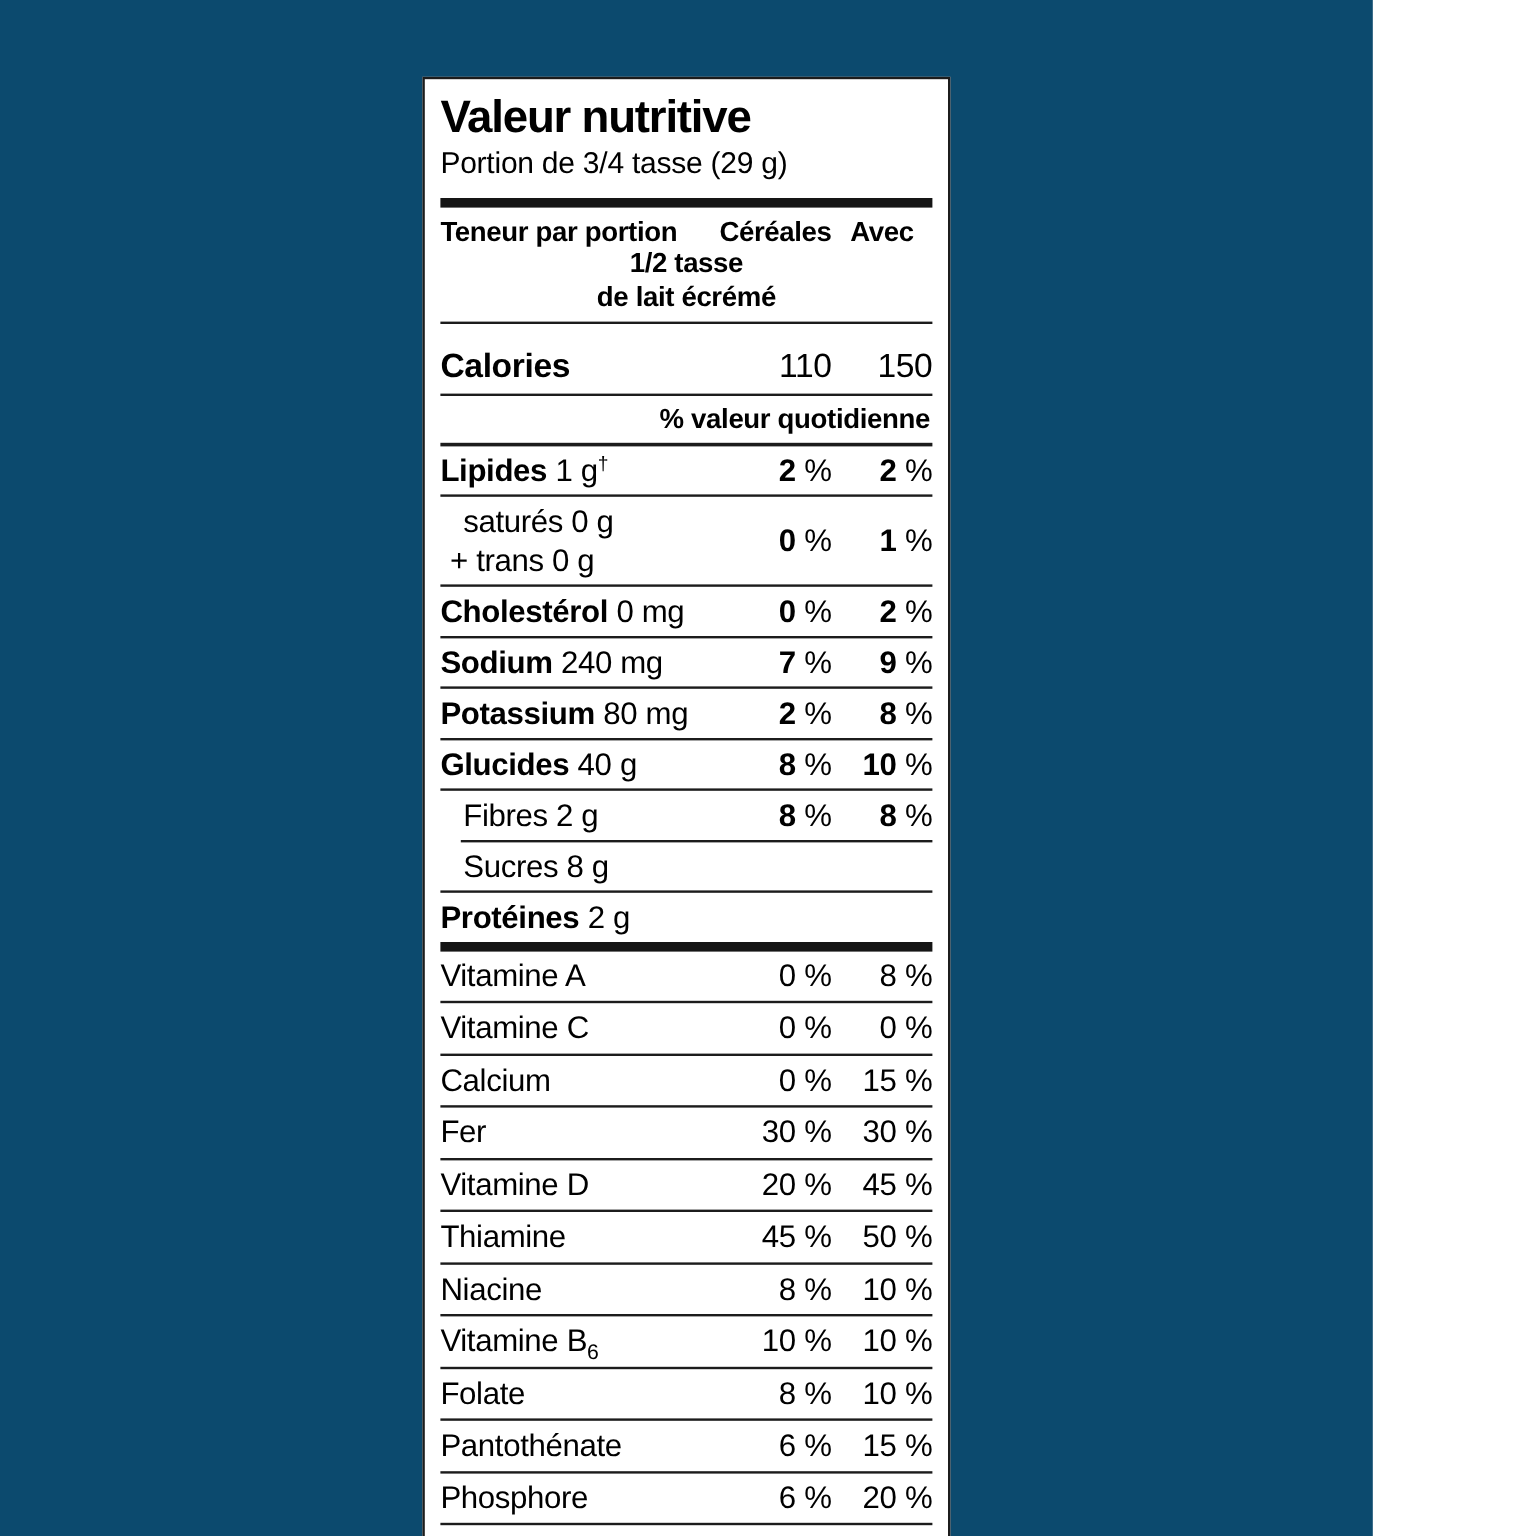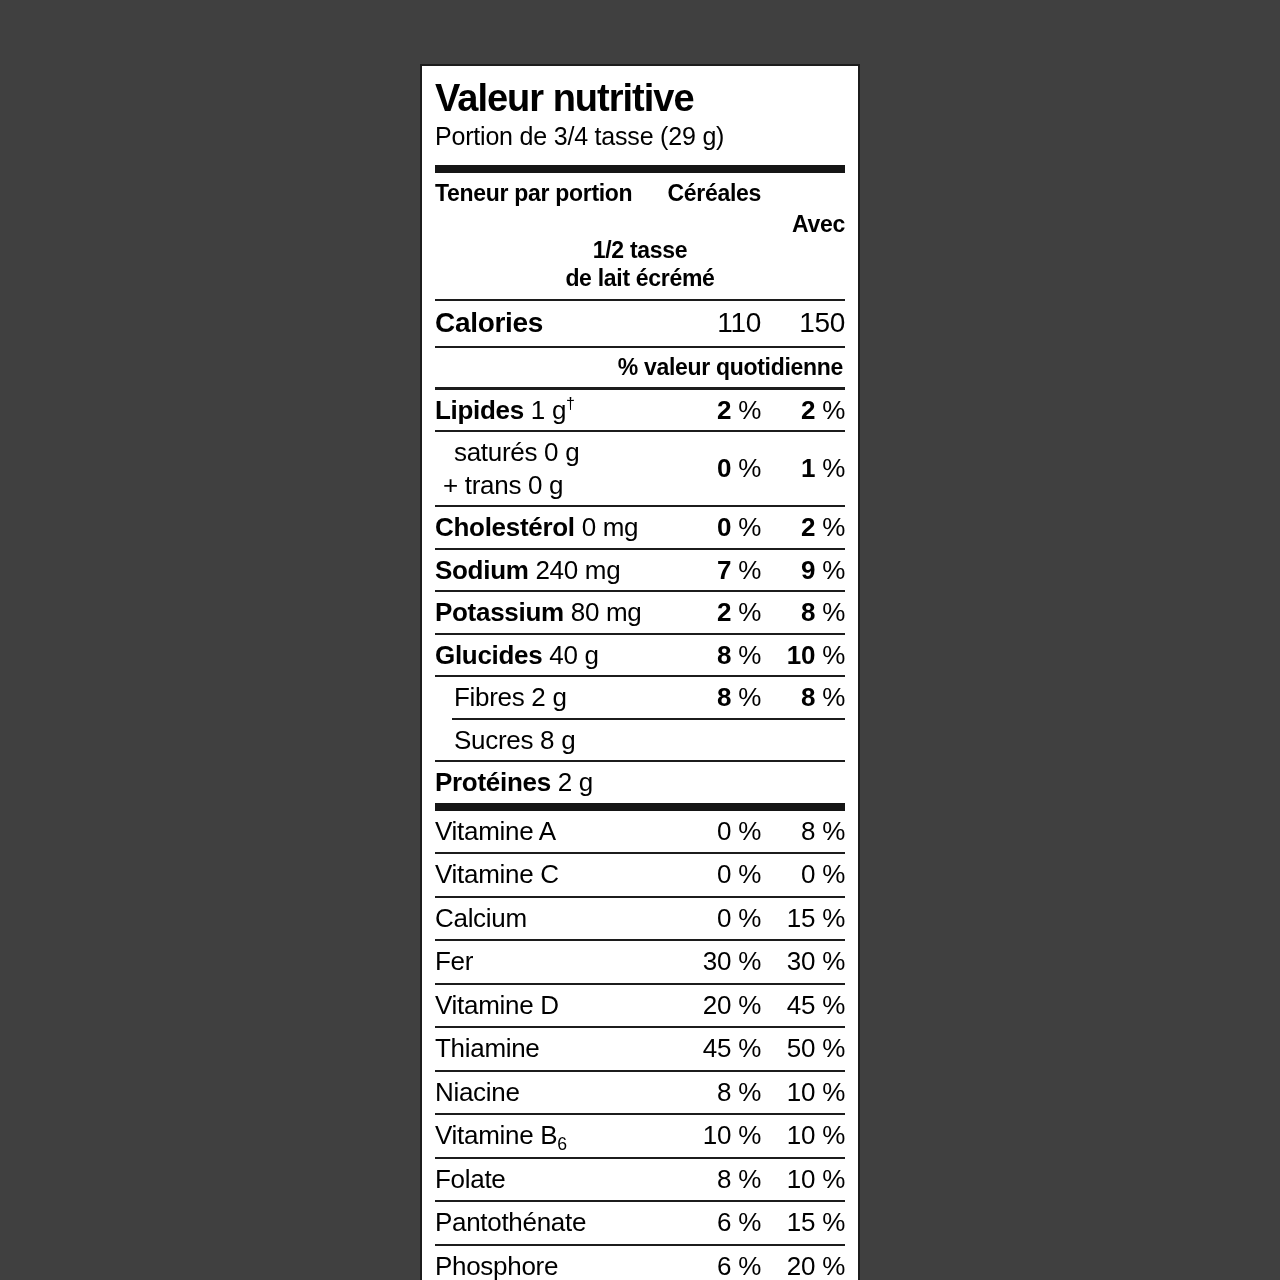--- a/index.html
+++ b/index.html
@@ -6,23 +6,23 @@
     margin: 0;
     padding: 0;
     background: #ffffff;
     width: 1280px;
     height: 1280px;
     font-family: "Liberation Sans", sans-serif;
     color: #000;
     -webkit-font-smoothing: antialiased;
   }
   .page {
-    width: 1280px;
+    width: 1144px;
     height: 1280px;
-    background: #404040;
+    background: #0c4a6e;
     overflow: hidden;
   }
   .nft {
     box-sizing: border-box;
     width: 440px;
     margin: 64px auto 0 auto;
     border: 2px solid #1c1c1c;
     background: #fff;
     padding: 12px 13px 10px 13px;
   }
@@ -77,21 +77,21 @@
     line-height: 1.25;
   }
   .row .lbl { flex: 1; }
   .row .v1 { width: 100px; text-align: right; white-space: nowrap; }
   .row .v2 { width: 84px;  text-align: right; white-space: nowrap; }
   .row.macro .v1, .row.macro .v2 { font-weight: bold; }
   .row.macro .pct, .row.vit .pct { font-weight: normal; }
   .pct { margin-left: 7px; }
   b, .b { font-weight: bold; text-align: center; }
 
-  .row.calories { font-size: 28px; padding: 4px 0 6px 0; }
+  .row.calories { font-size: 28px; padding: 17px 0 6px 0; }
   .row.calories .lbl { font-weight: bold; }
 
   .dv-row {
     text-align: right;
     font-size: 23px;
     font-weight: bold;
     letter-spacing: -0.3px;
     padding: 6px 2px 6px 0;
   }
 
@@ -118,21 +118,21 @@
 
     <div class="title">Valeur nutritive</div>
     <div class="serving">Portion de 3/4 tasse (29 g)</div>
 
     <div class="bar"></div>
 
     <div class="hdr-block">
       <div class="hdr-row1">
         <div class="hdr-left">Teneur par portion</div>
         <div class="v1" style="width:100px;text-align:right;">Céréales</div>
-        <div class="v2" style="width:84px;text-align:right;margin-top:31px;">Avec</div>
+        <div class="v2" style="width:84px;text-align:center;">Avec</div>
       </div>
       <div class="hdr-line">1/2 tasse</div>
       <div class="hdr-line">de lait écrémé</div>
     </div>
 
     <div class="sep"></div>
 
     <div class="row calories">
       <div class="lbl">Calories</div>
       <div class="v1">110</div>

